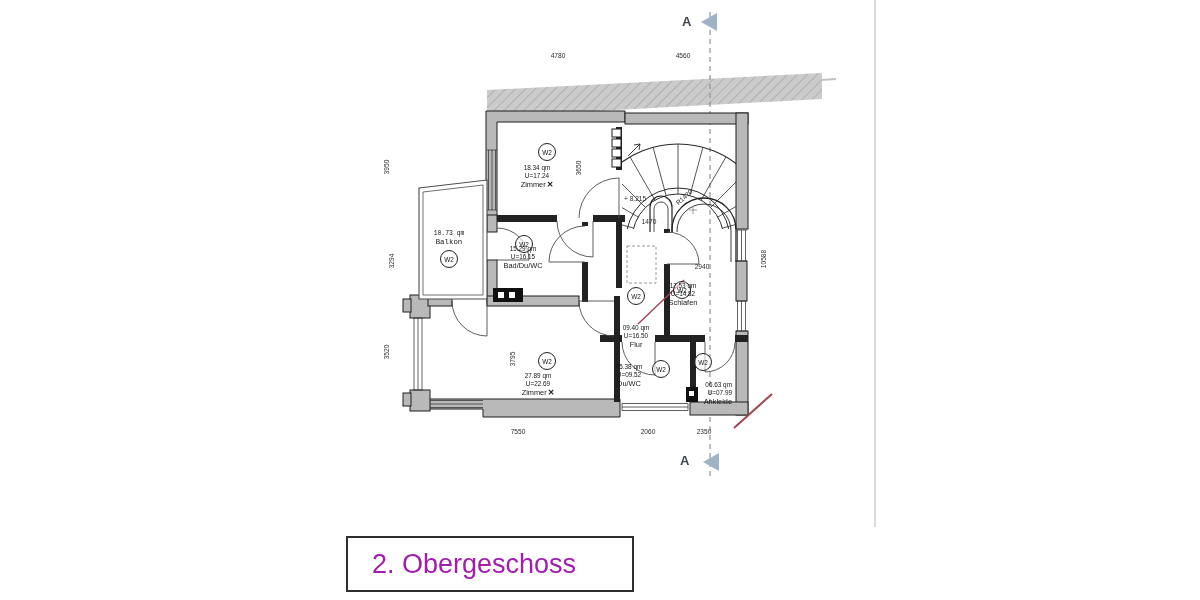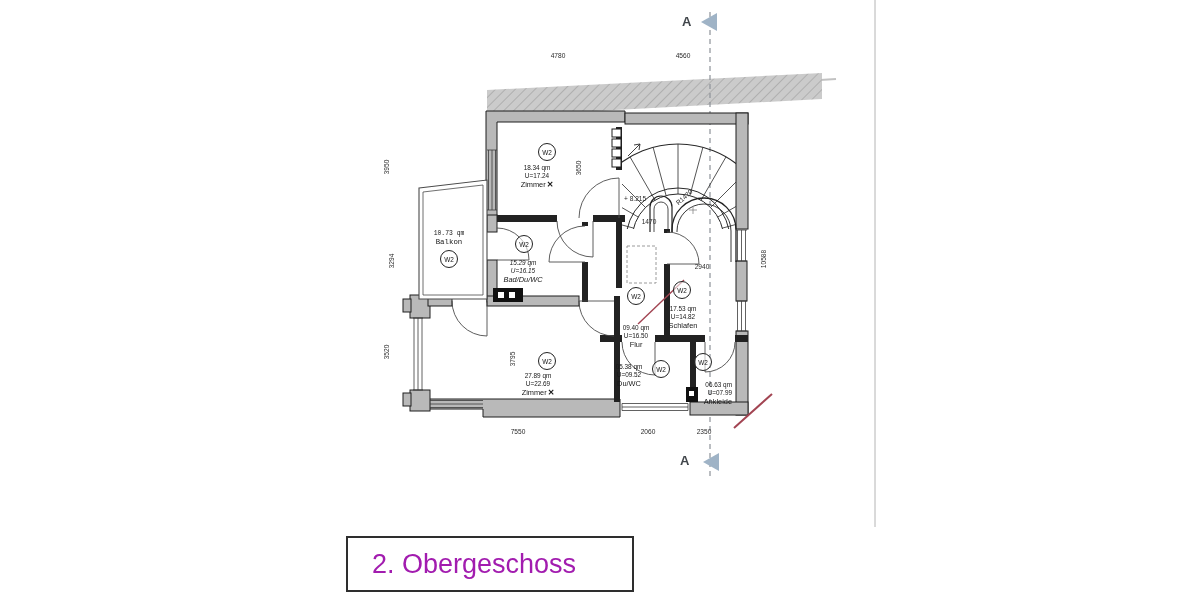--- a/index.html
+++ b/index.html
@@ -177,39 +177,39 @@
     <div>10.73 qm</div>
     <div class="nm">Balkon</div>
   </div>
   <div class="wc" style="left:440px;top:250px;">
       <span>W2</span>
     </div>
 
   <div class="wc" style="left:515px;top:235px;">
       <span>W2</span>
     </div>
-  <div class="room-lines" style="left:490px;top:259px;width:66px;font-style:italic;">
+  <div class="room-lines" style="left:490px;top:245px;width:66px;">
     <div>15.29 qm</div>
     <div>U=16.15</div>
     <div class="nm">Bad/Du/WC</div>
   </div>
 
   <div class="wc" style="left:627px;top:287px;">
       <span>W2</span>
     </div>
   <div class="room-lines" style="left:607px;top:324px;width:58px;">
     <div>09.40 qm</div>
     <div>U=16.50</div>
     <div class="nm">Flur</div>
   </div>
 
   <div class="wc" style="left:673px;top:281px;">
       <span>W2</span>
     </div>
-  <div class="room-lines" style="left:654px;top:305px;width:58px;">
+  <div class="room-lines" style="left:654px;top:282px;width:58px;">
     <div>17.53 qm</div>
     <div>U=14.82</div>
     <div class="nm">Schlafen</div>
   </div>
 
   <div class="wc" style="left:538px;top:352px;">
       <span>W2</span>
     </div>
   <div class="room-lines" style="left:506px;top:372px;width:64px;">
     <div>27.89 qm</div>

